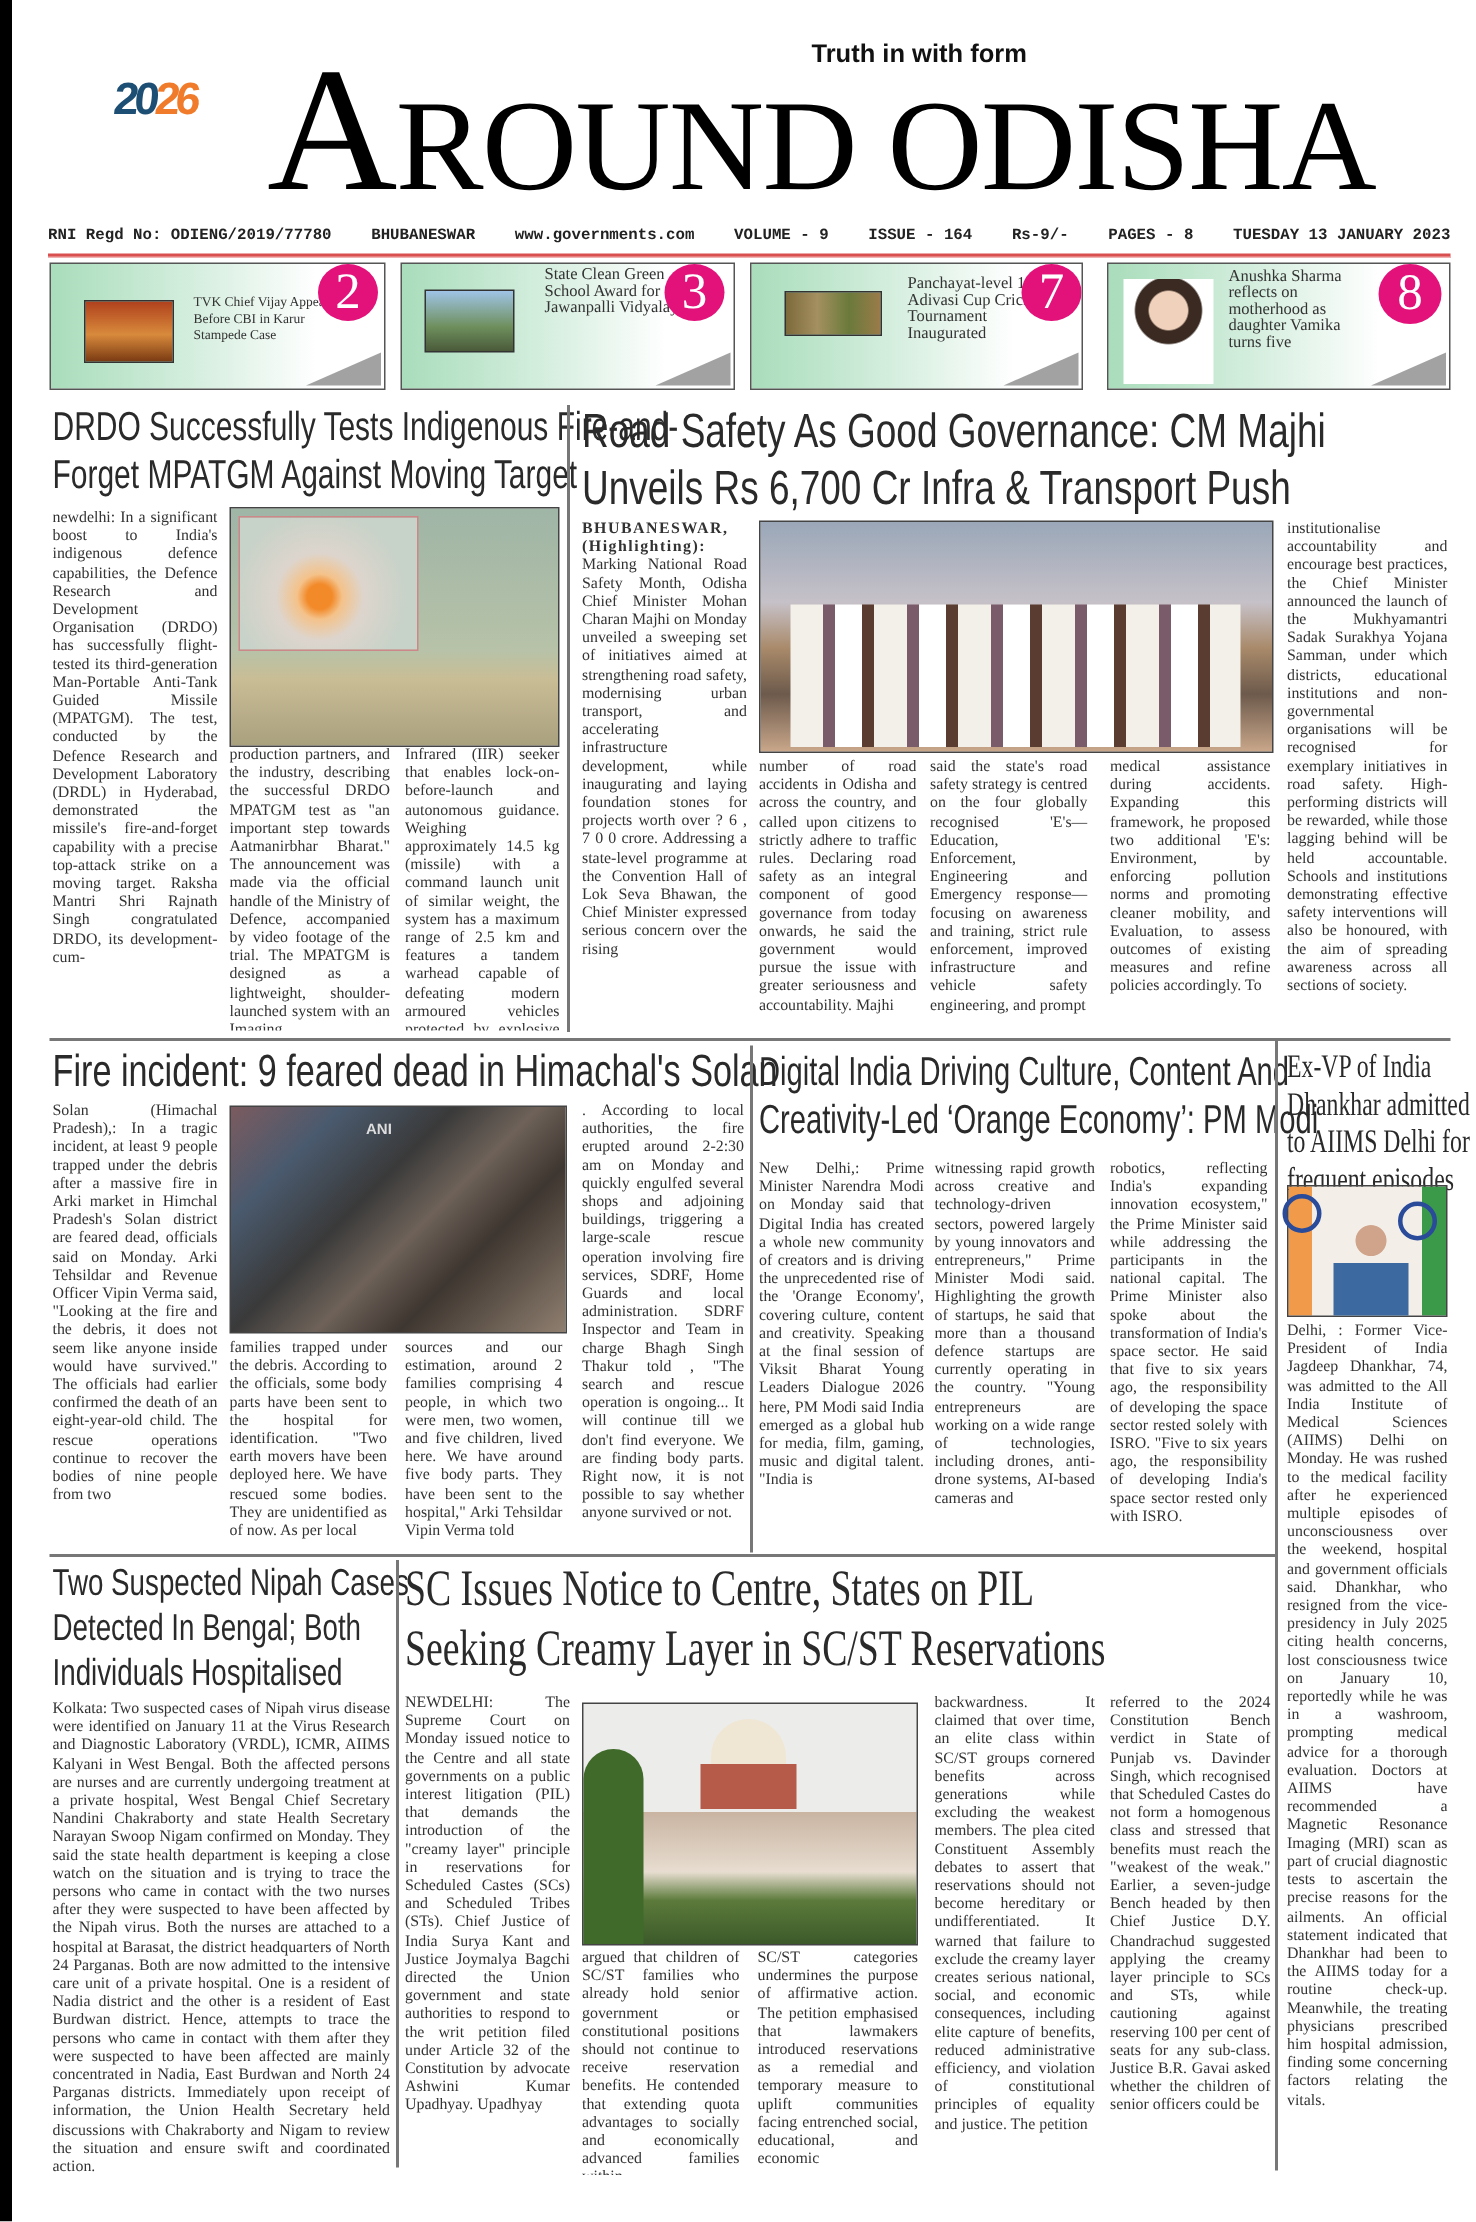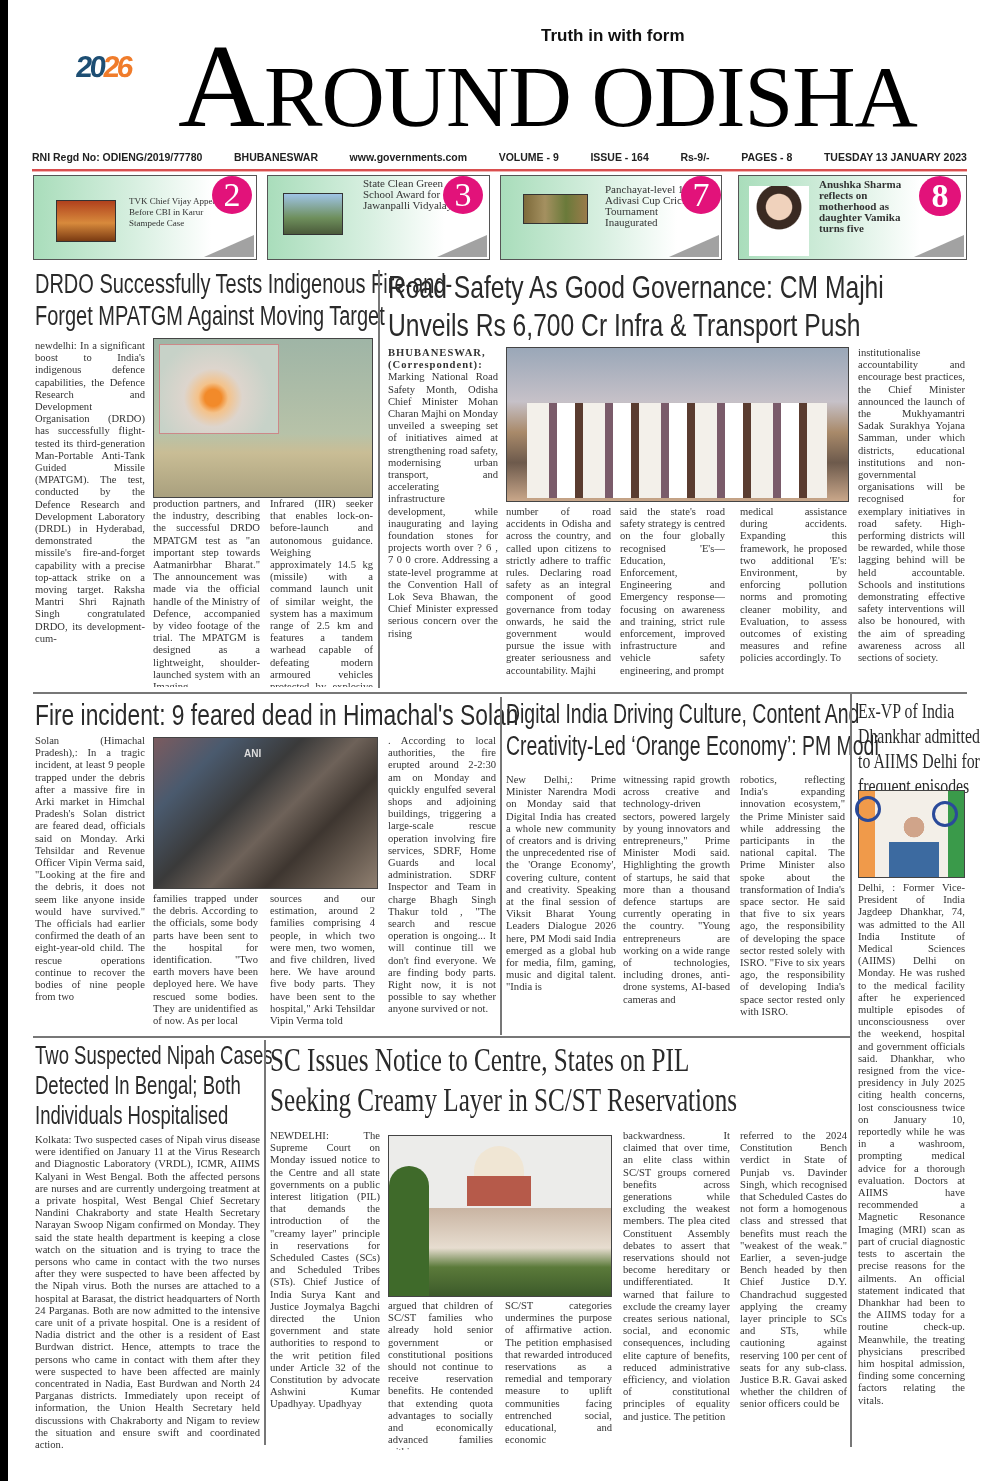--- a/index.html
+++ b/index.html
@@ -7,21 +7,21 @@
   body { position: relative; font-family: "Liberation Serif", serif; color: #222; }
   .edge { position: absolute; left: 0; top: 0; width: 8px; height: 1481px; background: #000; }
 
   
   .tagline { position: absolute; left: 541px; top: 26px; font-family: "Liberation Sans", sans-serif; font-weight: bold; font-size: 17px; color: #111; }
   .badge-2026 { position: absolute; left: 76px; top: 50px; font-family: "Liberation Sans", sans-serif; font-weight: 900; font-size: 30px; letter-spacing: -3px; transform: skewX(-6deg); }
   .badge-2026 .b1 { color: #1d4e73; }
   .badge-2026 .b2 { color: #f07c2b; }
   .title { position: absolute; left: 92px; top: 30px; width: 780px; font-family: "Liberation Serif", serif; font-size: 88px; color: #000; letter-spacing: -1px; transform: scaleX(1.02); transform-origin: left; white-space: nowrap; line-height: 110px; }
   .title .big { font-size: 118px; }
-  .infobar { position: absolute; left: 32px; top: 151px; width: 935px; display: flex; justify-content: space-between; font-family: Liberation Sans, sans-serif; font-weight: bold; font-size: 10.5px; color: #222; white-space: nowrap; }
+  .infobar { position: absolute; left: 32px; top: 151px; width: 935px; display: flex; justify-content: space-between; font-family: Liberation Mono, monospace; font-weight: bold; font-size: 10.5px; color: #222; white-space: nowrap; }
   .redrule { position: absolute; left: 32px; top: 169px; width: 935px; height: 3px; background: #d94f4f; border-bottom: 1px solid #f2b1b1; }
 
   
   .teaser { position: absolute; top: 175px; height: 85px; border: 1.5px solid #555; background: linear-gradient(90deg, #a9ddbb 0%, #d7efe0 45%, #ffffff 80%); overflow: hidden; }
   .teaser .thumb { position: absolute; border: 1.5px solid #333; }
   .teaser .ttext { position: absolute; font-family: "Liberation Serif", serif; font-size: 10px; line-height: 11px; color: #333; }
   .teaser .num { position: absolute; top: 0px; width: 40px; height: 38px; border-radius: 50%; background: #e2127a; color: #fff; font-family: "Liberation Serif", serif; font-size: 34px; text-align: center; line-height: 38px; }
   .teaser .curl { position: absolute; right: 2px; bottom: 2px; width: 0; height: 0; border-left: 50px solid transparent; border-bottom: 22px solid #555; opacity: 0.55; }
 
   
@@ -65,21 +65,21 @@
   <div class="ttext" style="left:95px; top:2px; width:110px; font-size:11px; line-height:11px;">State Clean Green School Award for Jawanpalli Vidyalaya</div>
   <div class="num" style="left:175px;">3</div>
   <div class="curl"></div>
 </div>
 <div class="teaser" style="left:500px; width:222px;">
   <div class="thumb" style="left:22px; top:18px; width:65px; height:30px; background:linear-gradient(90deg,#7d6a3a,#a49060,#6a7a3a,#9a7b4a);"></div>
   <div class="ttext" style="left:104px; top:8px; width:98px; font-size:11px; line-height:11px;">Panchayat-level 11th Adivasi Cup Cricket Tournament Inaugurated</div>
   <div class="num" style="left:180px;">7</div>
   <div class="curl"></div>
 </div>
-<div class="teaser" style="left:738px; width:229px;font-weight:bold;">
+<div class="teaser" style="left:738px; width:229px;">
   <div class="thumb" style="left:10px; top:10px; width:60px; height:70px; background:radial-gradient(circle at 50% 30%,#f0d2bc 22%,#3a2a22 24%,#3a2a22 38%,#ffffff 40%); border:none;"></div>
   <div class="ttext" style="left:80px; top:3px; width:92px; font-size:11px; line-height:11px;">Anushka Sharma reflects on motherhood as daughter Vamika turns five</div>
   <div class="num" style="left:180px; width:42px; height:40px; line-height:40px;">8</div>
   <div class="curl"></div>
 </div>
 
 <div>
   <div class="headline" style="left:35px; top:268px; font-size:27px; line-height:32px; transform:scaleX(0.74);">
     <div>DRDO Successfully Tests Indigenous Fire-and-</div>
     <div>Forget MPATGM Against Moving Target</div>
@@ -92,21 +92,21 @@
   <div class="col" style="left:270px; top:498px; width:103px; height:189px;">Infrared (IIR) seeker that enables lock-on-before-launch and autonomous guidance. Weighing approximately 14.5 kg (missile) with a command launch unit of similar weight, the system has a maximum range of 2.5 km and features a tandem warhead capable of defeating modern armoured vehicles protected by explosive reactive armour (ERA).</div>
 </div>
 <div class="vrule" style="left:378px; top:270px; height:418px;"></div>
 
 <div>
   <div class="headline" style="left:388px; top:268px; font-size:32px; line-height:38px; transform:scaleX(0.77);">
     <div>Road Safety As Good Governance: CM Majhi</div>
     <div>Unveils Rs 6,700 Cr Infra &amp; Transport Push</div>
   </div>
   <div class="col" style="left:388px; top:347px; width:110px; height:340px;">
-    <b style="letter-spacing:1px;">BHUBANESWAR, (Correspondent):</b>
+    <b style="letter-spacing:1px;">BHUBANESWAR, (Highlighting):</b>
     <span>Marking National Road Safety Month, Odisha Chief Minister Mohan Charan Majhi on Monday unveiled a sweeping set of initiatives aimed at strengthening road safety, modernising urban transport, and accelerating infrastructure development, while inaugurating and laying foundation stones for projects worth over ? 6 , 7 0 0 crore. Addressing a state-level programme at the Convention Hall of Lok Seva Bhawan, the Chief Minister expressed serious concern over the rising</span>
   </div>
   <div class="photo" style="left:506px; top:347px; width:343px; height:155px; background:linear-gradient(180deg,#9aa7b8 0%,#c6c1c8 35%,#a98a6a 55%,#6d5a4c 75%,#c9a78a 100%);">
     <div style="position:absolute; left:20px; top:55px; width:300px; height:95px; background:repeating-linear-gradient(90deg,#f3f0ea 0 22px,#7a5b6a 22px 30px,#ffffff 30px 48px,#5a3c30 48px 56px);"></div>
   </div>
   <div class="col" style="left:506px; top:506px; width:105px; height:181px;">number of road accidents in Odisha and across the country, and called upon citizens to strictly adhere to traffic rules. Declaring road safety as an integral component of good governance from today onwards, he said the government would pursue the issue with greater seriousness and accountability. Majhi</div>
   <div class="col" style="left:620px; top:506px; width:105px; height:181px;">said the state's road safety strategy is centred on the four globally recognised 'E's— Education, Enforcement, Engineering and Emergency response— focusing on awareness and training, strict rule enforcement, improved infrastructure and vehicle safety engineering, and prompt</div>
   <div class="col" style="left:740px; top:506px; width:107px; height:181px;">medical assistance during accidents. Expanding this framework, he proposed two additional 'E's: Environment, by enforcing pollution norms and promoting cleaner mobility, and Evaluation, to assess outcomes of existing measures and refine policies accordingly. To</div>
   <div class="col" style="left:858px; top:347px; width:107px; height:340px;">institutionalise accountability and encourage best practices, the Chief Minister announced the launch of the Mukhyamantri Sadak Surakhya Yojana Samman, under which districts, educational institutions and non-governmental organisations will be recognised for exemplary initiatives in road safety. High-performing districts will be rewarded, while those lagging behind will be held accountable. Schools and institutions demonstrating effective safety interventions will also be honoured, with the aim of spreading awareness across all sections of society.</div>
 </div>
@@ -166,16 +166,16 @@
     <div>SC Issues Notice to Centre, States on PIL</div>
     <div>Seeking Creamy Layer in SC/ST Reservations</div>
   </div>
   <div class="col" style="left:270px; top:1130px; width:110px; height:320px;">NEWDELHI: The Supreme Court on Monday issued notice to the Centre and all state governments on a public interest litigation (PIL) that demands the introduction of the "creamy layer" principle in reservations for Scheduled Castes (SCs) and Scheduled Tribes (STs). Chief Justice of India Surya Kant and Justice Joymalya Bagchi directed the Union government and state authorities to respond to the writ petition filed under Article 32 of the Constitution by advocate Ashwini Kumar Upadhyay. Upadhyay</div>
   <div class="photo" style="left:388px; top:1135px; width:224px; height:162px; background:linear-gradient(180deg,#ececea 0%,#ececea 45%,#c9b4a2 45%,#e7ddd0 70%,#5b7a3a 82%,#3c5a2a 100%);">
     <div style="position:absolute; left:85px; top:10px; width:50px; height:30px; background:#f0e6d4; border-radius:25px 25px 0 0;"></div>
     <div style="position:absolute; left:78px; top:40px; width:64px; height:30px; background:#b65a4a;"></div>
     <div style="position:absolute; left:0; top:30px; width:40px; height:130px; background:#3f6a2a; border-radius:20px 20px 0 0;"></div>
   </div>
   <div class="col" style="left:388px; top:1300px; width:105px; height:150px;">argued that children of SC/ST families who already hold senior government or constitutional positions should not continue to receive reservation benefits. He contended that extending quota advantages to socially and economically advanced families within</div>
-  <div class="col" style="left:505px; top:1300px; width:107px; height:150px;">SC/ST categories undermines the purpose of affirmative action. The petition emphasised that rewarded introduced reservations as a remedial and temporary measure to uplift communities facing entrenched social, educational, and economic</div>
+  <div class="col" style="left:505px; top:1300px; width:107px; height:150px;">SC/ST categories undermines the purpose of affirmative action. The petition emphasised that lawmakers introduced reservations as a remedial and temporary measure to uplift communities facing entrenched social, educational, and economic</div>
   <div class="col" style="left:623px; top:1130px; width:107px; height:320px;">backwardness. It claimed that over time, an elite class within SC/ST groups cornered benefits across generations while excluding the weakest members. The plea cited Constituent Assembly debates to assert that reservations should not become hereditary or undifferentiated. It warned that failure to exclude the creamy layer creates serious national, social, and economic consequences, including elite capture of benefits, reduced administrative efficiency, and violation of constitutional principles of equality and justice. The petition</div>
   <div class="col" style="left:740px; top:1130px; width:107px; height:320px;">referred to the 2024 Constitution Bench verdict in State of Punjab vs. Davinder Singh, which recognised that Scheduled Castes do not form a homogenous class and stressed that benefits must reach the "weakest of the weak." Earlier, a seven-judge Bench headed by then Chief Justice D.Y. Chandrachud suggested applying the creamy layer principle to SCs and STs, while cautioning against reserving 100 per cent of seats for any sub-class. Justice B.R. Gavai asked whether the children of senior officers could be</div>
 </div>
 
 </body></html>

